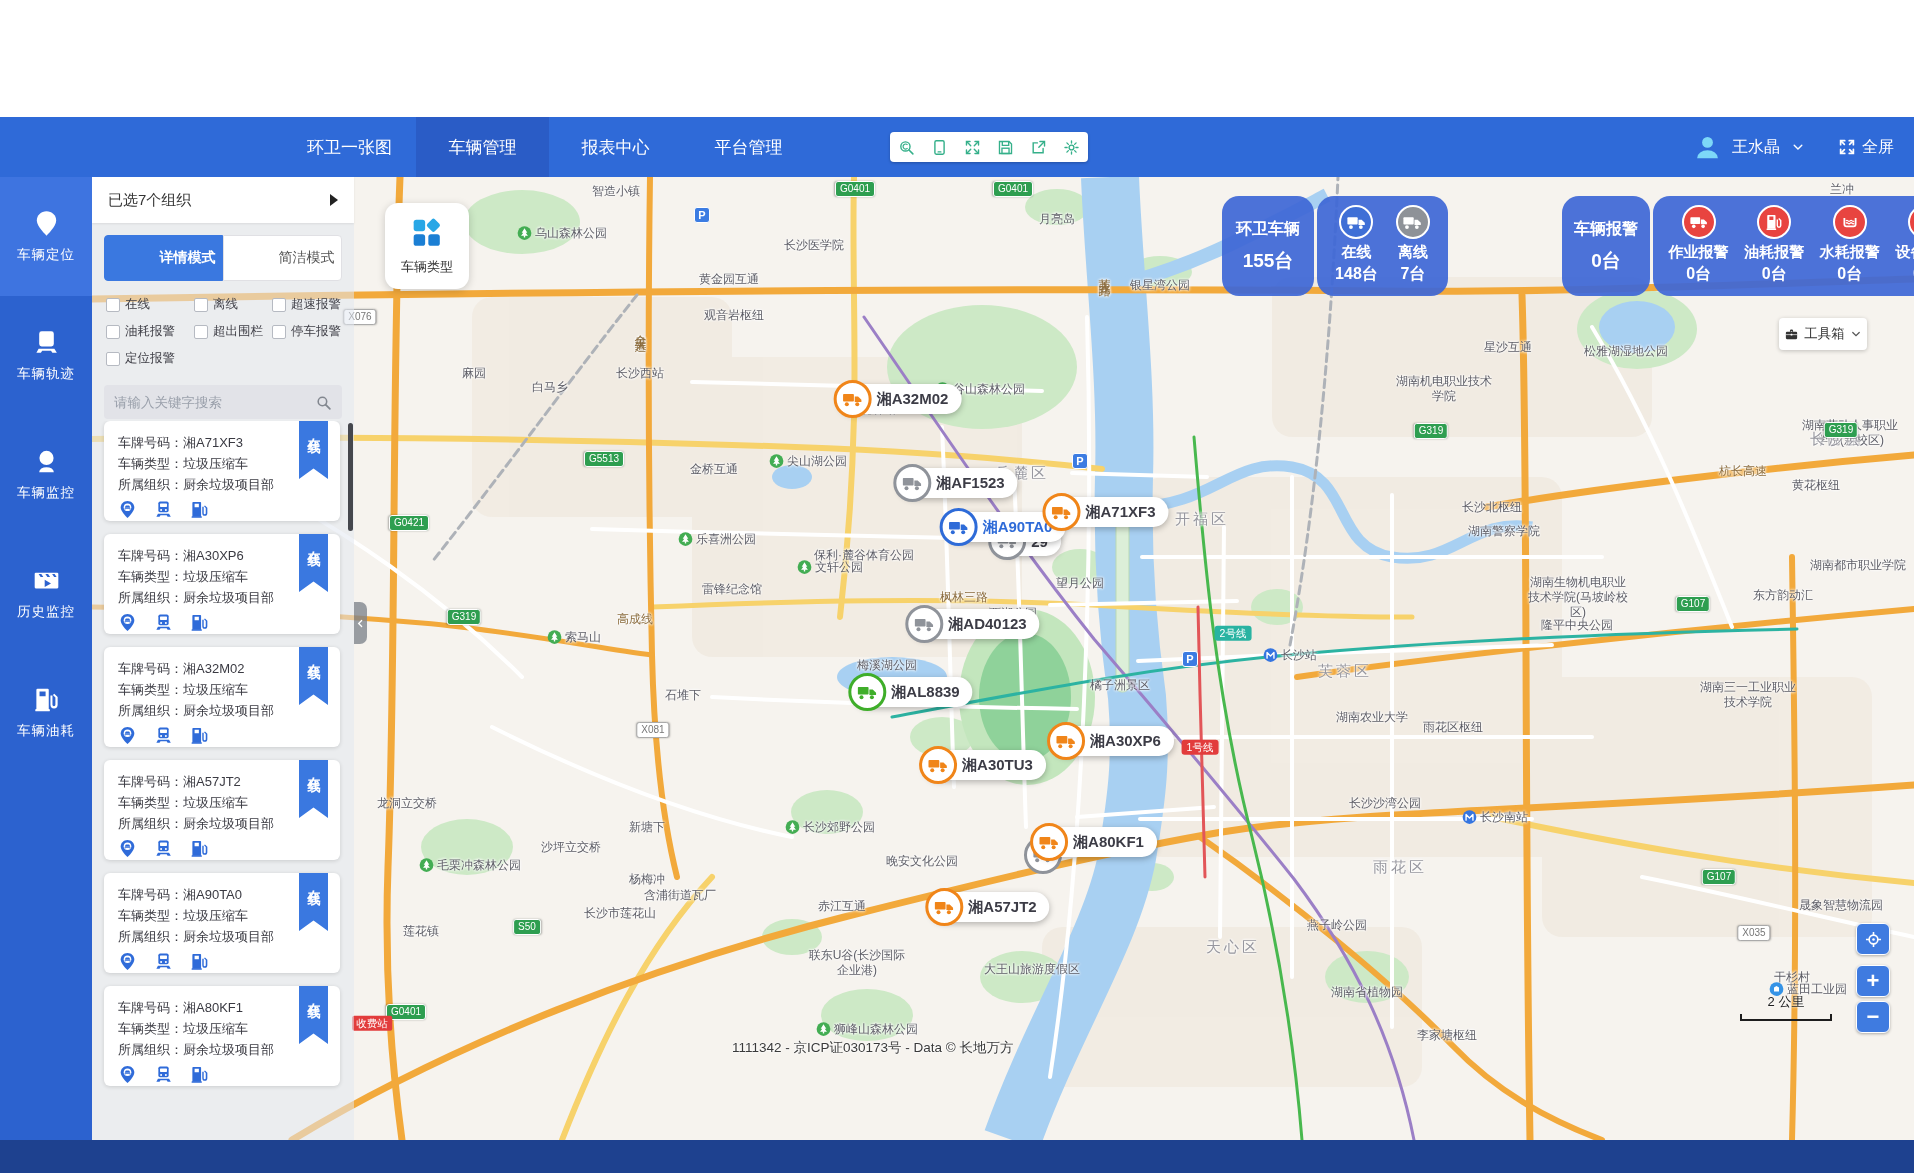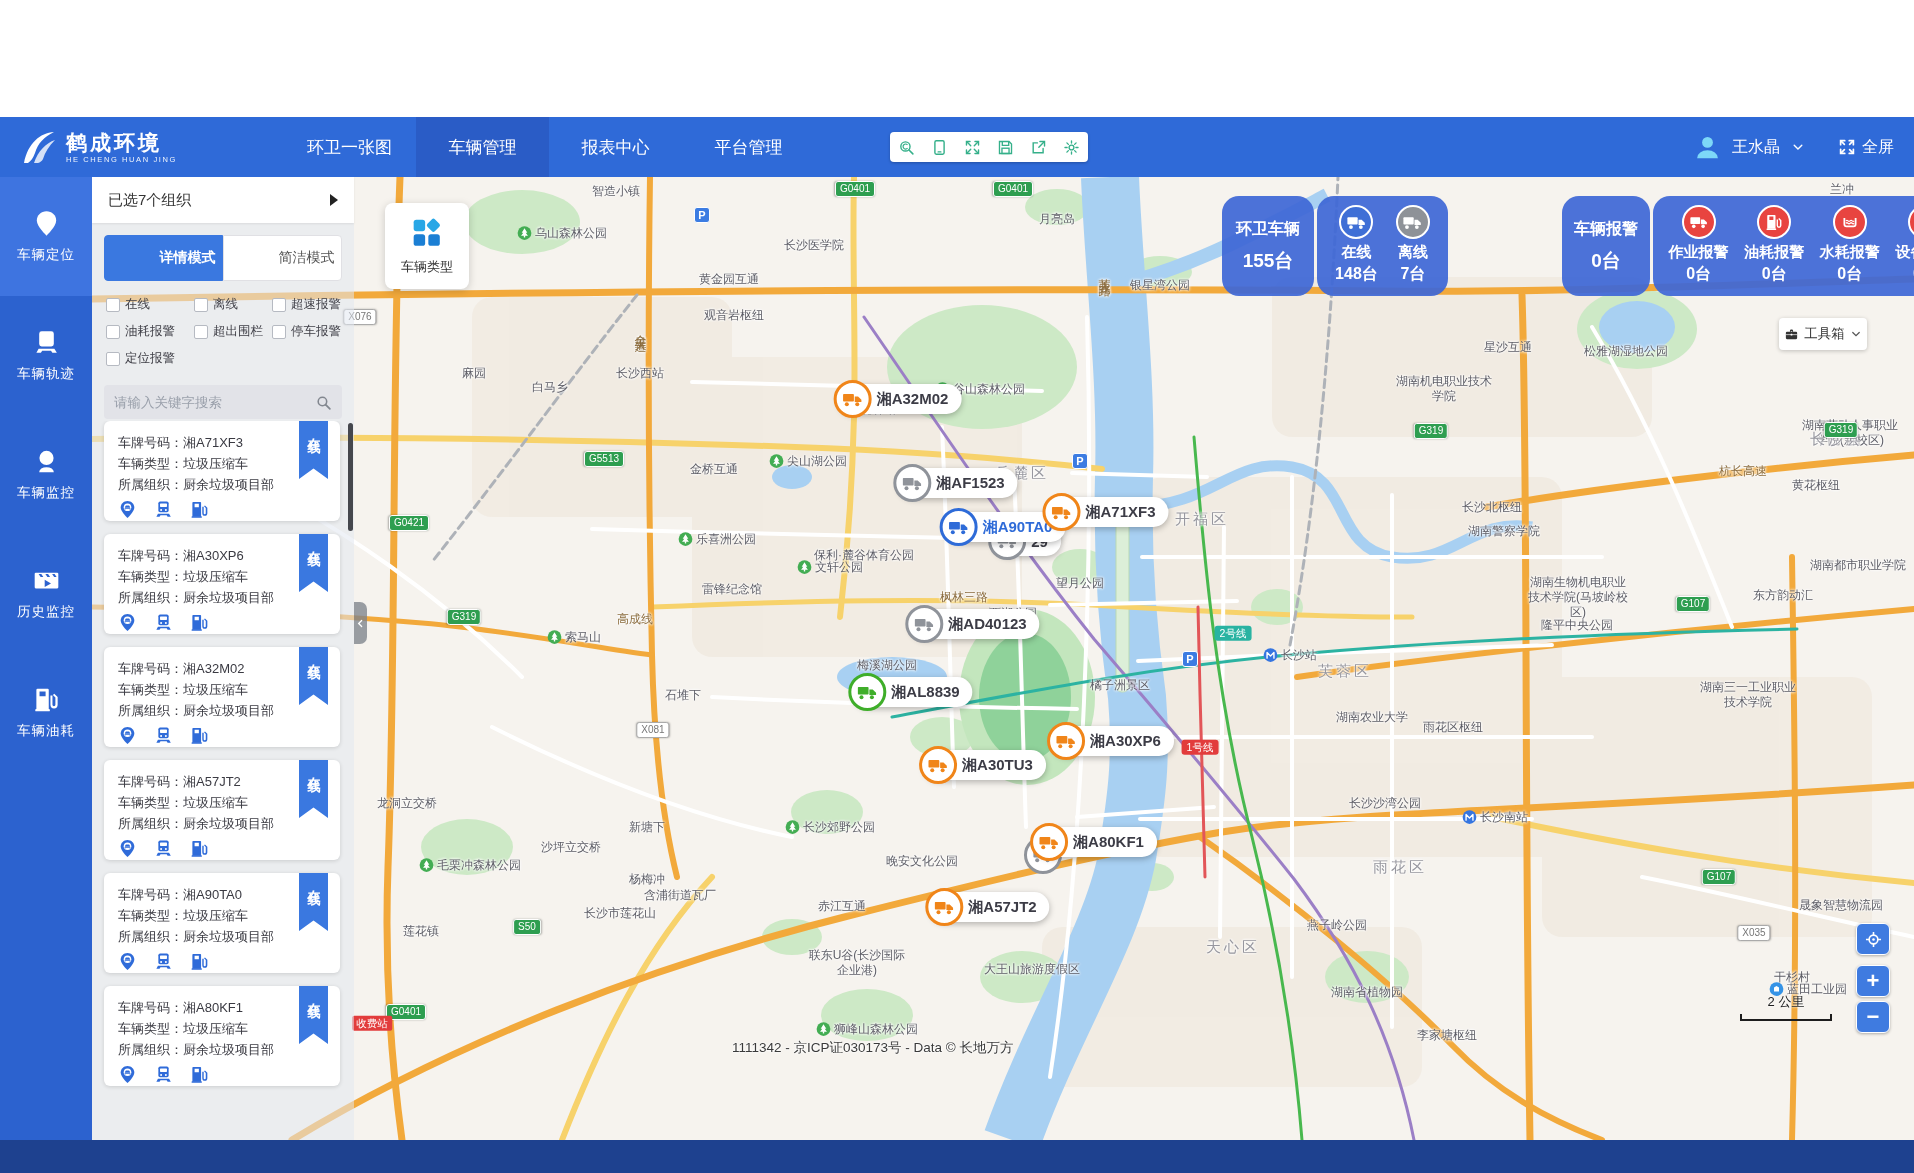--- a/index.html
+++ b/index.html
@@ -85,21 +85,21 @@
   .ic.blue { background:#3f6fd6; } .ic.gray { background:#8e9298; } .ic.red { background:#e84440; }
   .scol .slabel { font-size:15px; font-weight:bold; margin-top:2px; }
   .scol .svalue { font-size:16px; font-weight:bold; }
 
   
   .toolbox { position:absolute; left:1687px; top:141px; width:88px; height:32px; background:#fff; border-radius:4px;
     box-shadow:0 1px 4px rgba(0,0,0,.22); display:flex; align-items:center; justify-content:center; gap:5px;
     font-size:13.5px; color:#333; cursor:pointer; }
   .toolbox svg.bc { width:15px; height:15px; fill:#333; }
   .toolbox svg.cv { width:12px; height:12px; color:#555; }
-  .type-card { position:absolute; left:293px; top:26px; width:84px; height:86px; background:#fff; border-radius:8px;
+  .type-card { position:absolute; left:293px; top:26px; width:84px; height:86px; background:#fff; border-radius:13px;
     box-shadow:0 2px 8px rgba(0,0,0,.18); display:flex; flex-direction:column; align-items:center; justify-content:center;
     gap:9px; cursor:pointer; }
   .type-card .gi { width:32px; height:32px; }
   .type-label { font-size:13px; color:#333; }
   .mbtn { position:absolute; width:34px; height:32px; background:#3f7be0; border:1px solid #fff; border-radius:6px;
     color:#fff; display:flex; align-items:center; justify-content:center; font-size:22px; font-weight:bold; cursor:pointer;
     box-shadow:0 1px 3px rgba(0,0,0,.3); }
   .mbtn svg { width:19px; height:19px; }
   .scale { position:absolute; left:1648px; top:816px; width:92px; text-align:center; font-size:13px; color:#1d1d1d;
     text-shadow:0 0 2px #fff,0 0 2px #fff; }
@@ -253,30 +253,20 @@
     <circle cx="12" cy="12" r="11" fill="#3575e0"></circle>
     <path d="M6.5,17 V8 l5.5,5.5 L17.5,8 v9" fill="none" stroke="#fff" stroke-width="2.2" stroke-linecap="round" stroke-linejoin="round"></path>
   </symbol>
   <symbol id="i-poiblue" viewBox="0 0 24 24">
     <circle cx="12" cy="12" r="11" fill="#3593e6"></circle>
     <path d="M8,16 V9.5 l4,-2.5 4,2.5 V16 z" fill="#fff"></path>
   </symbol>
 </svg>
 
 <header class="nav">
-  <div class="logo">
-    <svg class="logo-ic" viewBox="0 0 40 40">
-      <path d="M6,36 C10,16 22,6 36,5 C26,10 20,16 17,26 C15,31 13,34 10,36 z" fill="#fff"></path>
-      <path d="M16,36 C20,24 28,16 37,13 C31,19 27,25 25,32 C24,34 22,35.5 20,36 z" fill="#ffffff" opacity="0.8"></path>
-    </svg>
-    <div>
-      <div class="logo-title">鹤成环境</div>
-      <div class="logo-sub">HE CHENG HUAN JING</div>
-    </div>
-  </div>
   <nav class="nav-tabs">
       <div class="nav-tab">环卫一张图</div>
       <div class="nav-tab active">车辆管理</div>
       <div class="nav-tab">报表中心</div>
       <div class="nav-tab">平台管理</div>
     </nav>
   <div class="nav-toolbar">
       <span class="tbi">
         <svg>
           <use href="#i-tb-zoom"></use>

